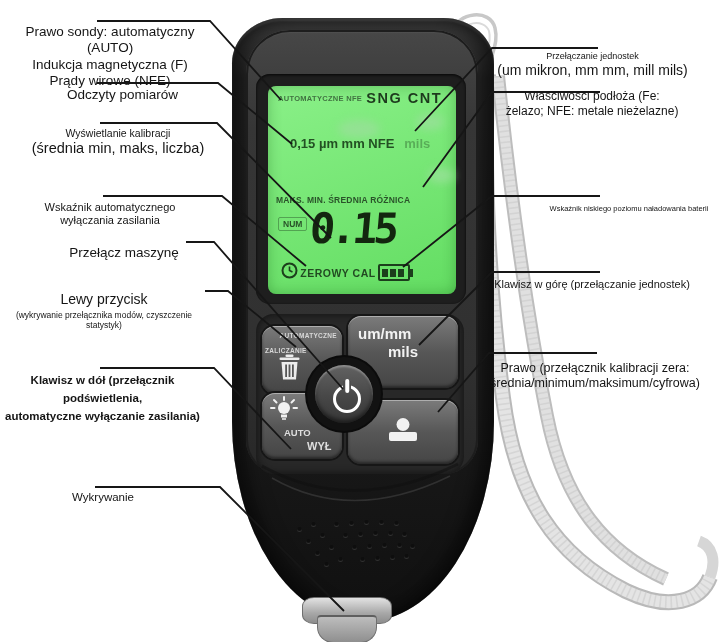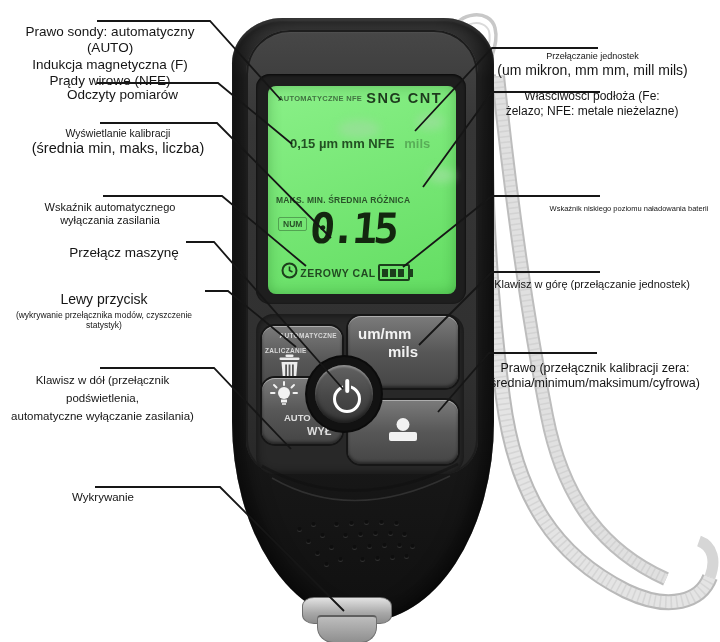--- a/index.html
+++ b/index.html
@@ -11,21 +11,21 @@
   #lab-l1{left:5px;top:24px;width:210px;font-size:13.5px;}
   #lab-l2{left:40px;top:87px;width:165px;font-size:13.5px;}
   #lab-l3{left:8px;top:127px;width:220px;}
   #lab-l3 .sm{font-size:10.5px;}
   #lab-l3 .lg{font-size:14.5px;}
   #lab-l4{left:25px;top:201px;width:170px;font-size:11px;}
   #lab-l5{left:40px;top:245px;width:168px;font-size:13.5px;}
   #lab-l6{left:0px;top:291px;width:208px;}
   #lab-l6 .t{font-size:14px;}
   #lab-l6 .s{font-size:8.5px;margin-top:2px;}
-  #lab-l7{left:0px;top:372px;width:205px;font-size:11.5px;line-height:1.55;}
+  #lab-l7{left:0px;top:372px;width:205px;font-size:11.5px;line-height:1.55;font-weight:bold;}
   #lab-l8{left:35px;top:490px;width:136px;font-size:11.5px;}
   #lab-r1{left:485px;top:51px;width:215px;}
   #lab-r1 .sm{font-size:9px;}
   #lab-r1 .lg{font-size:14px;}
   #lab-r2{left:487px;top:89px;width:210px;font-size:12px;}
   #lab-r3{left:512px;top:204px;width:170px;font-size:7.5px;margin-left:32px;}
   #lab-r4{left:487px;top:278px;width:210px;font-size:11px;}
   #lab-r5{left:483px;top:361px;width:224px;font-size:12.5px;text-align:center;}
   
   #lanyard{position:absolute;left:0;top:0;z-index:1;}
@@ -67,21 +67,21 @@
   #batt::after{content:"";position:absolute;right:-5px;top:2.5px;width:3px;height:8px;background:#1c3e1c;}
   #batt .cell{width:6px;height:8px;background:#1c3e1c;margin:0 1px;}
   
   #keys-bg{left:256px;top:314px;width:208px;height:160px;z-index:2;background:#282828;
     border-radius:18px;box-shadow:inset 0 0 8px #101010;}
   .btn{position:absolute;z-index:2;border-radius:13px;
     background:linear-gradient(180deg,#7b7b7b,#575757 50%,#454545);
     box-shadow:0 0 0 2px #161616, inset 0 1px 0 rgba(255,255,255,.4), inset 0 -2px 3px rgba(0,0,0,.45);}
   #btn-tl{left:262px;top:326px;width:80px;height:68px;}
   #btn-tr{left:348px;top:316px;width:110px;height:72px;}
-  #btn-bl{left:262px;top:378px;width:80px;height:66px;}
+  #btn-bl{left:262px;top:393px;width:80px;height:66px;}
   #btn-br{left:348px;top:400px;width:110px;height:64px;}
   .mini{position:absolute;font-size:6.5px;font-weight:bold;color:#d8d8d8;letter-spacing:.3px;}
   #btn-tl .top-r{top:6px;right:5px;}
   #btn-tl .side{top:21px;left:3px;}
   #btn-tl svg{position:absolute;left:16px;top:27px;}
   #btn-tr .big1{position:absolute;left:10px;top:9px;font-size:15px;font-weight:bold;color:#f2f2f2;}
   #btn-tr .big2{position:absolute;left:40px;top:27px;font-size:15px;font-weight:bold;color:#f2f2f2;}
   #btn-bl svg{position:absolute;left:7px;top:3px;}
   #btn-bl .a1{position:absolute;left:22px;top:34px;font-size:9.5px;font-weight:bold;color:#dedede;}
   #btn-bl .a2{position:absolute;left:45px;top:47px;font-size:11px;font-weight:bold;color:#dedede;}

